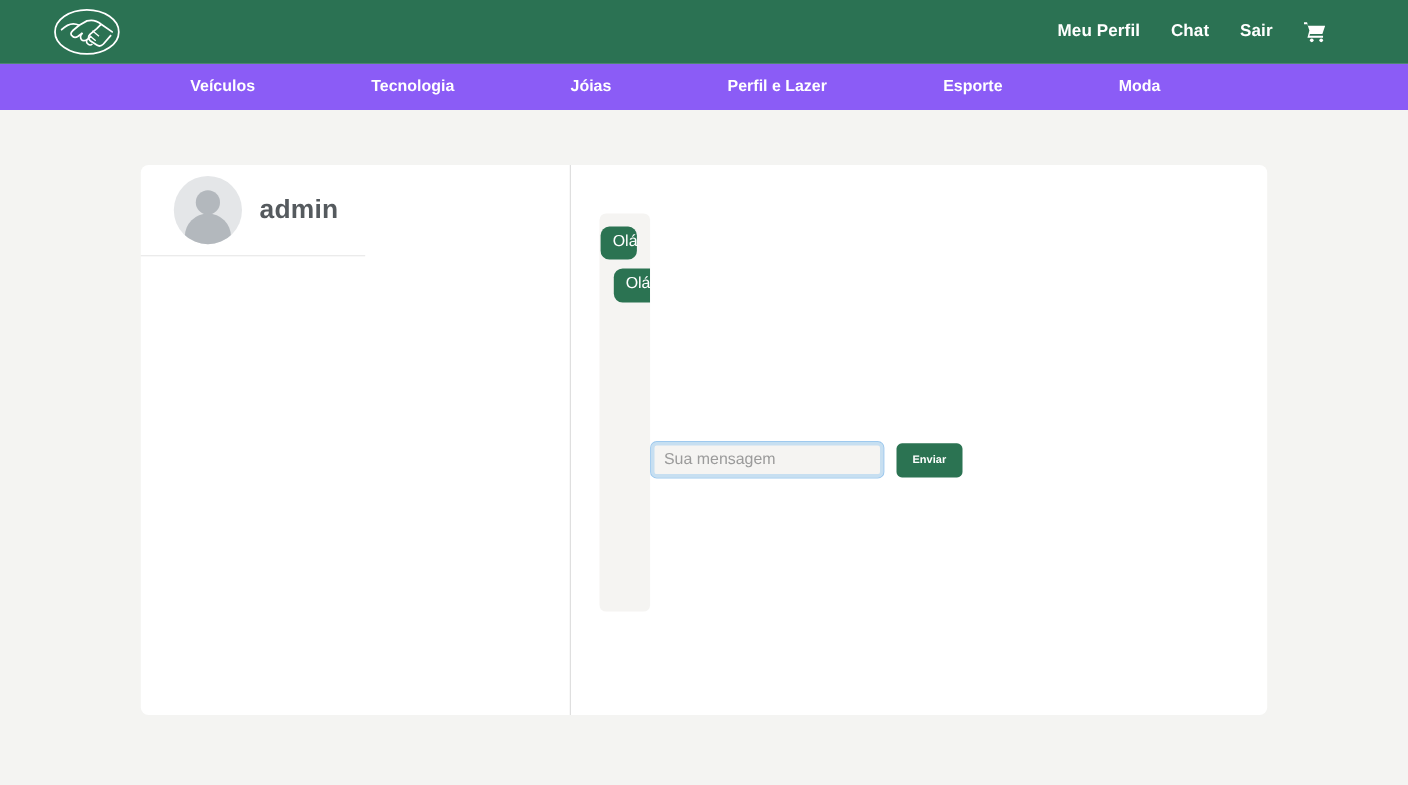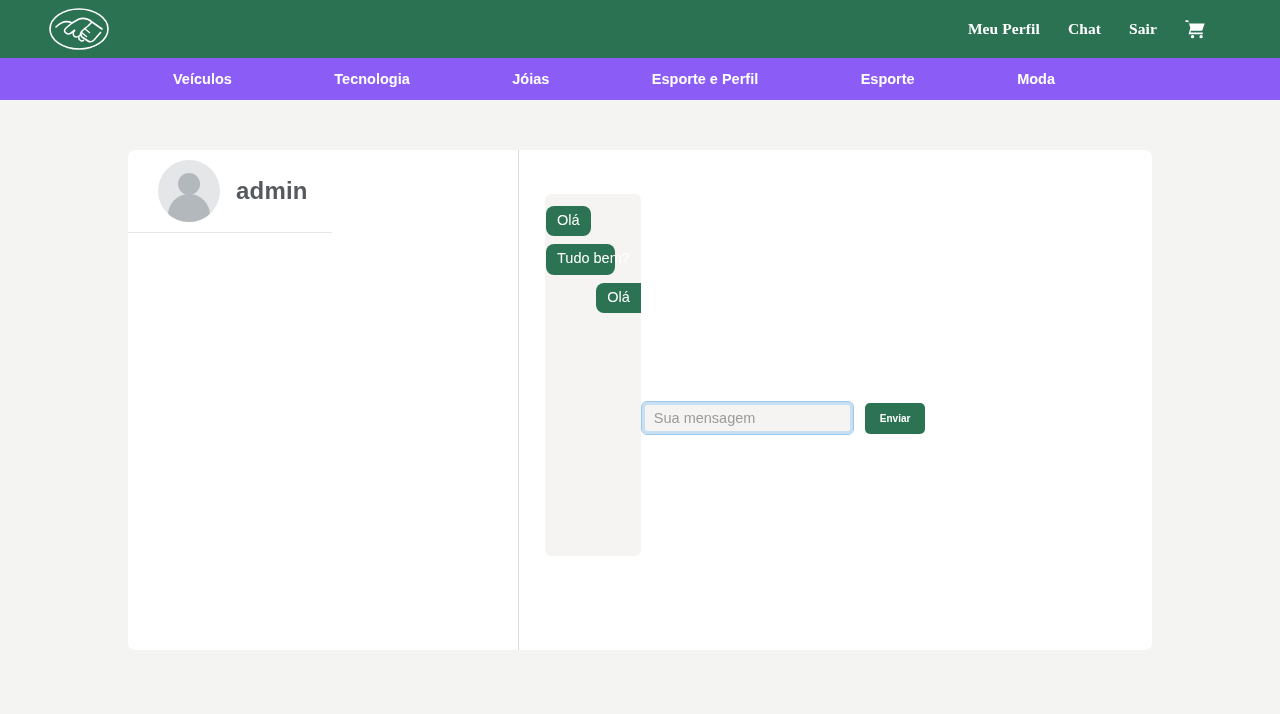--- a/index.html
+++ b/index.html
@@ -16,21 +16,20 @@
   }
 
   
   .topbar {
     position: relative;
     height: 58px;
     background: #2b7253;
     display: flex;
     align-items: center;
     padding: 0 20px 0 48px;
-    font-family: Liberation Serif, serif;
   }
   .brand-logo {
     width: 62px; height: 44px;
     display: block;
     flex: 0 0 auto;
   }
   .topnav {
     margin-left: auto;
     display: flex;
     align-items: center;
@@ -244,21 +243,21 @@
       </svg>
     </a>
   </nav>
 </header>
 
 <nav class="catbar">
   <div class="catbar-inner">
     <a href="#">Veículos</a>
     <a href="#">Tecnologia</a>
     <a href="#">Jóias</a>
-    <a href="#">Esporte e Perfil</a>
+    <a href="#">Perfil e Lazer</a>
     <a href="#">Esporte</a>
     <a href="#">Moda</a>
   </div>
 </nav>
 
 <main class="page">
   <section class="card">
 
     <aside class="users-panel">
       <div class="user-head">
@@ -266,23 +265,20 @@
         <span class="user-name">admin</span>
       </div>
       <div class="user-list"></div>
     </aside>
 
     <div class="chat-panel">
       <div class="messages">
         <div class="msg-row left">
           <span class="bubble">Olá</span>
         </div>
-        <div class="msg-row left">
-          <span class="bubble">Tudo bem?</span>
-        </div>
         <div class="msg-row right">
           <span class="bubble">Olá</span>
         </div>
       </div>
 
       <div class="composer">
         <input class="msg-input" type="text" placeholder="Sua mensagem" style="">
         <button class="send-btn" type="button">Enviar</button>
       </div>
     </div>

